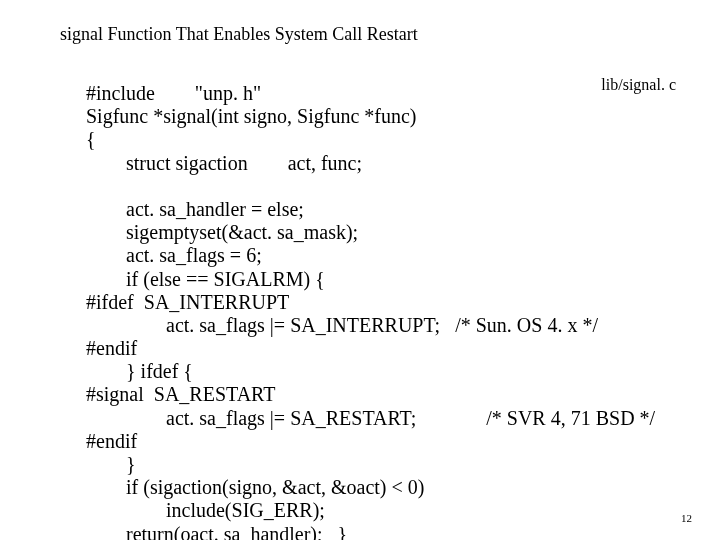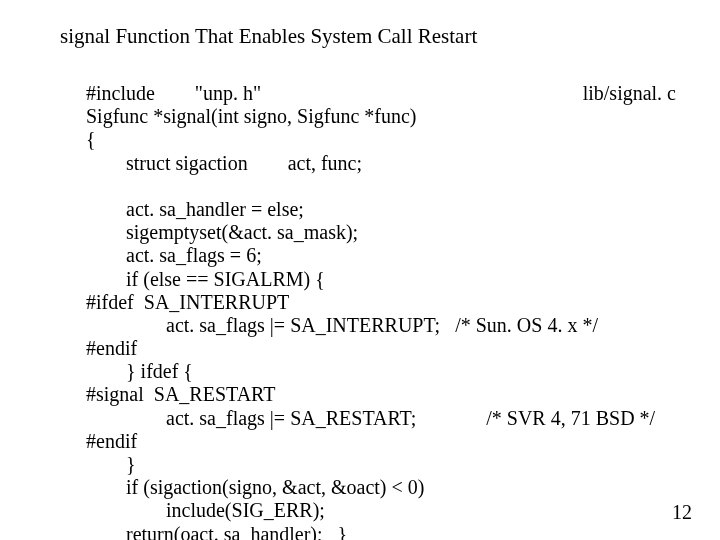--- a/index.html
+++ b/index.html
@@ -16,45 +16,45 @@
     position: relative;
     width: 720px;
     height: 540px;
     box-sizing: border-box;
   }
   .title {
     position: absolute;
     top: 24px;
     left: 60px;
     right: 20px;
-    font-size: 21px;
+    font-size: 18px;
     font-weight: 400;
     white-space: nowrap;
   }
   .filelabel {
     position: absolute;
-    top: 82px;
+    top: 76px;
     right: 44px;
-    font-size: 20px;
+    font-size: 16px;
     text-align: right;
   }
   .code {
     position: absolute;
     top: 82px;
     left: 86px;
     right: 44px;
     font-size: 20px;
     line-height: 1.16;
     white-space: pre;
   }
   .pagenum {
     position: absolute;
     bottom: 16px;
     right: 28px;
-    font-size: 20px;
+    font-size: 11px;
   }
 </style>
 </head>
 <body>
 
 <div class="slide">
 
   <div class="title">signal Function That Enables System Call Restart</div>
 
   <div class="filelabel">lib/signal. c</div>

